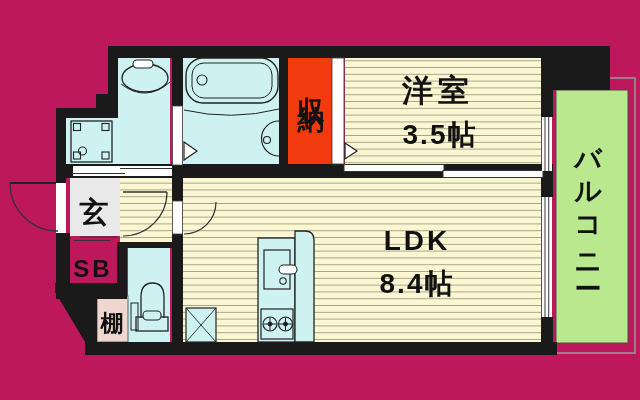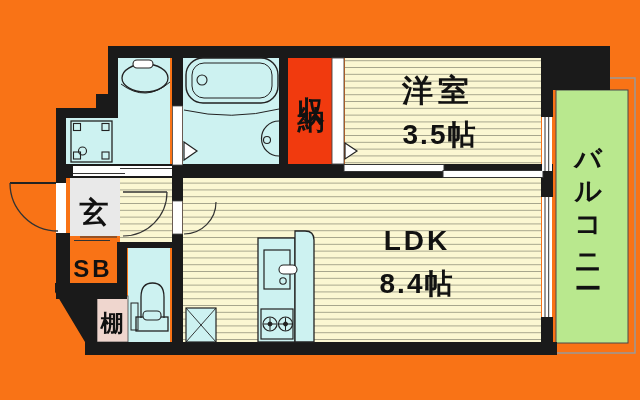--- a/index.html
+++ b/index.html
@@ -1,17 +1,17 @@
 <!DOCTYPE html>
 <html><head>
 <meta charset="utf-8">
 <style>
   html,body{margin:0;padding:0;background:#ffffff;}
   body{font-family:"Liberation Sans","DejaVu Sans",sans-serif;}
-  .stage{position:relative;width:640px;height:400px;background:#f97316;overflow:hidden;}
+  .stage{position:relative;width:640px;height:400px;background:#be185d;overflow:hidden;}
   svg{display:block;}
   text{font-family:"Liberation Sans","DejaVu Sans",sans-serif;font-weight:bold;fill:#111;}
   .vtext{writing-mode:vertical-rl;}
 </style>
 </head>
 <body>
 
 <div class="stage">
 <svg width="640" height="400" viewBox="0 0 640 400">
   <defs>

